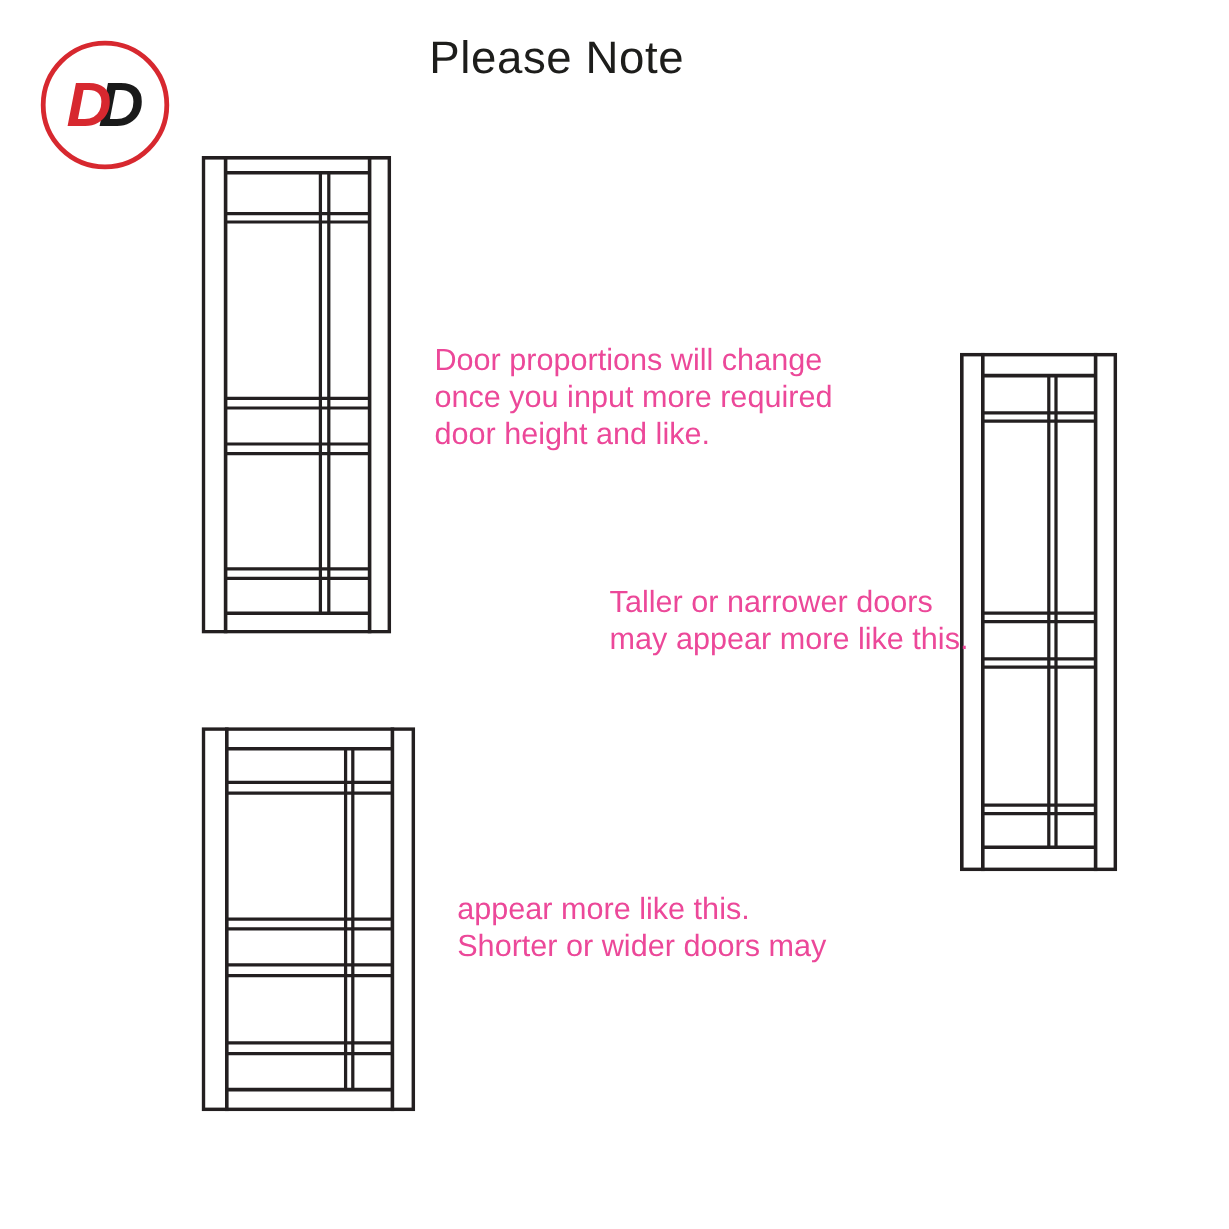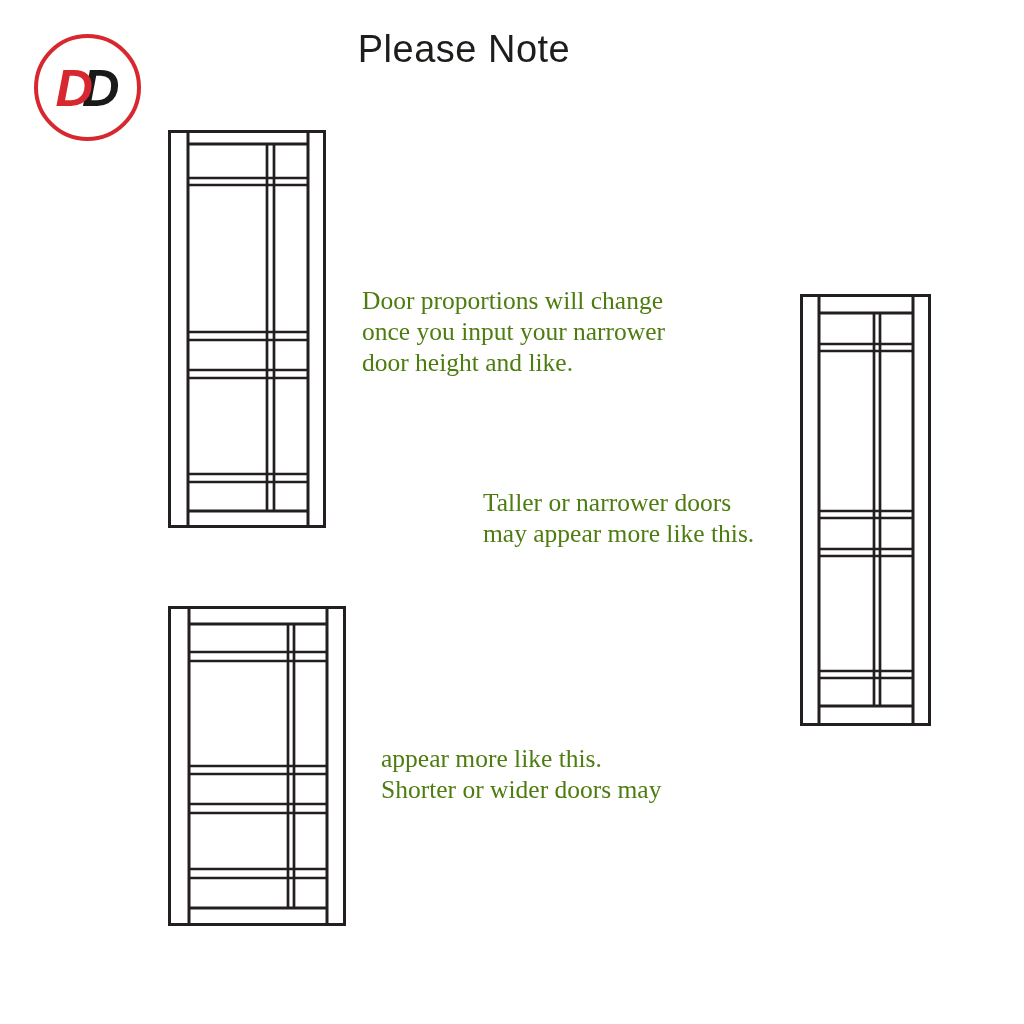--- a/index.html
+++ b/index.html
@@ -46,23 +46,22 @@
   }
   .logo .d1 { position: relative; z-index: 2; }
   .logo .d2 { margin-left: -11px; z-index: 1; }
   .door { position: absolute; }
   .door svg { display: block; }
   .note {
     position: absolute;
     font-size: 25.5px;
     line-height: 31px;
     font-weight: 400;
-    color: #4d7c0f;
+    color: #ec4899;
     white-space: nowrap;
-    font-family: Liberation Serif, serif;
   }
 </style>
 </head>
 <body>
 
 <div class="canvas">
 
   <div class="logo" style="border-color: rgb(215, 40, 47);">
     <span class="d d1" style="color: rgb(215, 40, 47);">D</span>
     <span class="d d2" style="color: rgb(26, 26, 26);">D</span>
@@ -123,25 +122,25 @@
         <line x1="21" y1="168" x2="159" y2="168" stroke="#231f20" stroke-width="2.7"></line>
         <line x1="21" y1="198" x2="159" y2="198" stroke="#231f20" stroke-width="2.7"></line>
         <line x1="21" y1="207" x2="159" y2="207" stroke="#231f20" stroke-width="2.7"></line>
         <line x1="21" y1="263" x2="159" y2="263" stroke="#231f20" stroke-width="2.7"></line>
         <line x1="21" y1="272" x2="159" y2="272" stroke="#231f20" stroke-width="2.7"></line>
       </svg>
     </div>
 
   <div class="note" style="left:362px; top:285px;">
     <div class="note-line">Door proportions will change</div>
-    <div class="note-line">once you input your narrower</div>
+    <div class="note-line">once you input more required</div>
     <div class="note-line">door height and like.</div>
   </div>
 
-  <div class="note" style="left:483px; top:487px;">
+  <div class="note" style="left:508px; top:487px;">
     <div class="note-line">Taller or narrower doors</div>
     <div class="note-line">may appear more like this.</div>
   </div>
 
   <div class="note" style="left:381px; top:743px;">
     <div class="note-line">appear more like this.</div>
     <div class="note-line">Shorter or wider doors may</div>
   </div>
 
 </div>

